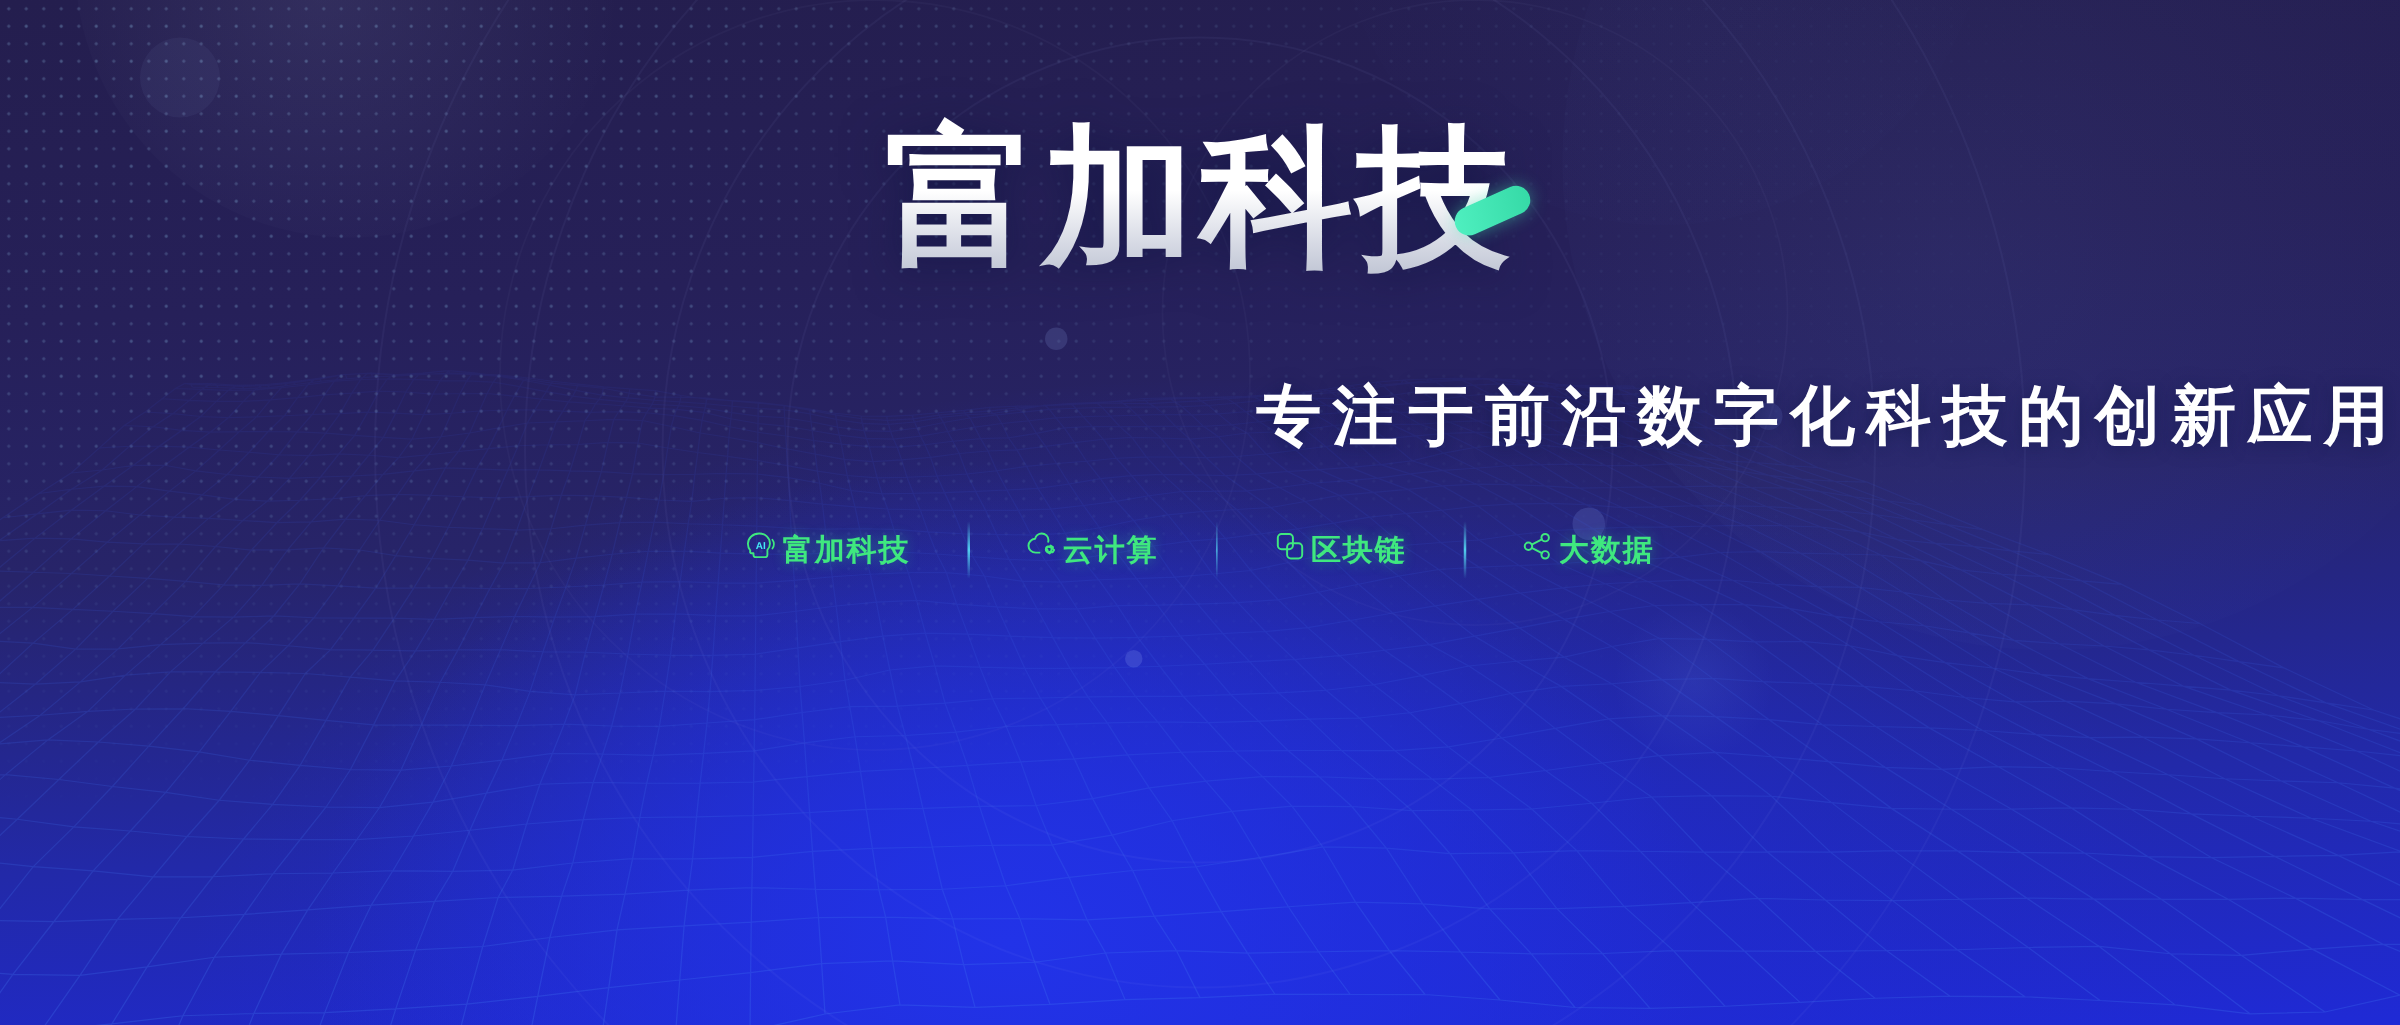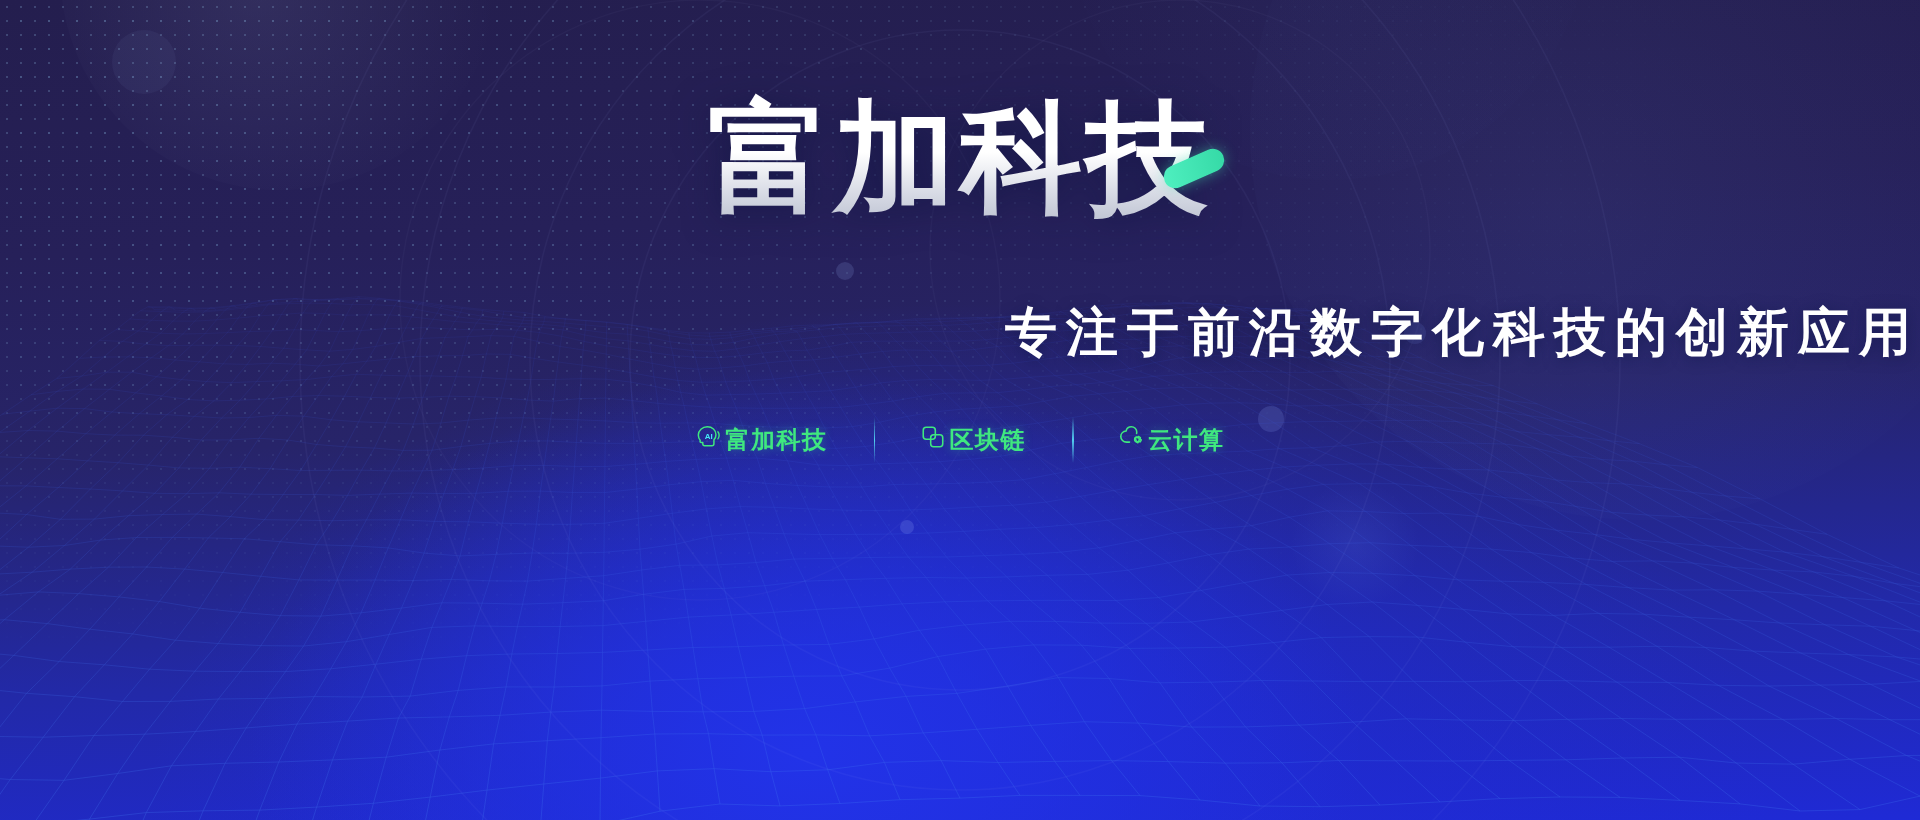--- a/index.html
+++ b/index.html
@@ -215,33 +215,43 @@
         <svg class="feature-icon" viewBox="0 0 28 28">
           <path d="M4.5 17.5c-1.3-1.6-2-3.5-2-5.6C2.5 7 6.8 3 12.2 3c5.3 0 9.3 3.7 9.3 8.6 0 2.2-.8 4-2.2 5.5v4.2c0 1.2-.9 2.1-2.1 2.1H9.4c-1.2 0-2.1-.9-2.1-2.1v-1.3H5.6c-.9 0-1.5-.8-1.1-1.5z" fill="none" stroke="#3fe87f" stroke-width="1.6" stroke-linejoin="round"></path>
           <text x="13.6" y="16.2" font-family="Liberation Sans, sans-serif" font-size="8.6" font-weight="700" fill="#45e9f5" text-anchor="middle">AI</text>
           <path d="M23.6 8.4c.9 1.1 1.3 2.4 1.3 3.8s-.4 2.7-1.3 3.8" fill="none" stroke="#3fe87f" stroke-width="1.5" stroke-linecap="round"></path>
         </svg>
         <span class="feature-label">富加科技</span>
       </div>
 
       <div class="feature">
         <svg class="feature-icon" viewBox="0 0 28 28">
-          <rect x="3.5" y="3.5" width="13" height="13" rx="3.2" fill="none" stroke="#3fe87f" stroke-width="1.7"></rect>
-          <rect x="11.5" y="11.5" width="13" height="13" rx="3.2" fill="none" stroke="#3fe87f" stroke-width="1.7"></rect>
-        </svg>
-        <span class="feature-label">区块链</span>
-      </div>
-
-      <div class="feature">
-        <svg class="feature-icon" viewBox="0 0 28 28">
           <path d="M20 10.2c.2-.7.2-1.1.2-1.6 0-3.1-2.6-5.6-5.8-5.6-2.8 0-5.2 2-5.7 4.6C5.6 7.9 3 10.4 3 13.5c0 3.3 2.8 6 6.2 6h3.2" fill="none" stroke="#3fe87f" stroke-width="1.7" stroke-linecap="round" stroke-linejoin="round"></path>
           <path d="M18.6 11.1l1.5.3.9-1.2 1.9 1.1-.3 1.5 1.2.9-1.1 1.9-1.5-.3-.9 1.2-1.9-1.1.3-1.5-1.2-.9z" fill="none" stroke="#3fe87f" stroke-width="1.5" stroke-linejoin="round" transform="translate(-0.6,2.4) scale(1.08) rotate(0 20.5 14)"></path>
           <circle cx="20.4" cy="16.6" r="2.5" fill="none" stroke="#3fe87f" stroke-width="1.6"></circle>
         </svg>
         <span class="feature-label">云计算</span>
       </div>
 
+      <div class="feature">
+        <svg class="feature-icon" viewBox="0 0 28 28">
+          <rect x="3.5" y="3.5" width="13" height="13" rx="3.2" fill="none" stroke="#3fe87f" stroke-width="1.7"></rect>
+          <rect x="11.5" y="11.5" width="13" height="13" rx="3.2" fill="none" stroke="#3fe87f" stroke-width="1.7"></rect>
+        </svg>
+        <span class="feature-label">区块链</span>
+      </div>
+
+      <div class="feature">
+        <svg class="feature-icon" viewBox="0 0 28 28">
+          <circle cx="6.2" cy="14" r="3.2" fill="none" stroke="#3fe87f" stroke-width="1.7"></circle>
+          <circle cx="20.6" cy="6.6" r="3.2" fill="none" stroke="#3fe87f" stroke-width="1.7"></circle>
+          <circle cx="20.6" cy="21.4" r="3.2" fill="none" stroke="#3fe87f" stroke-width="1.7"></circle>
+          <line x1="9" y1="12.5" x2="17.8" y2="8" stroke="#3fe87f" stroke-width="1.7" stroke-linecap="round"></line>
+          <line x1="9" y1="15.5" x2="17.8" y2="20" stroke="#3fe87f" stroke-width="1.7" stroke-linecap="round"></line>
+        </svg>
+        <span class="feature-label">大数据</span>
+      </div>
 
     </div>
 
 
   </div>
 </div>
 
 </body></html>

